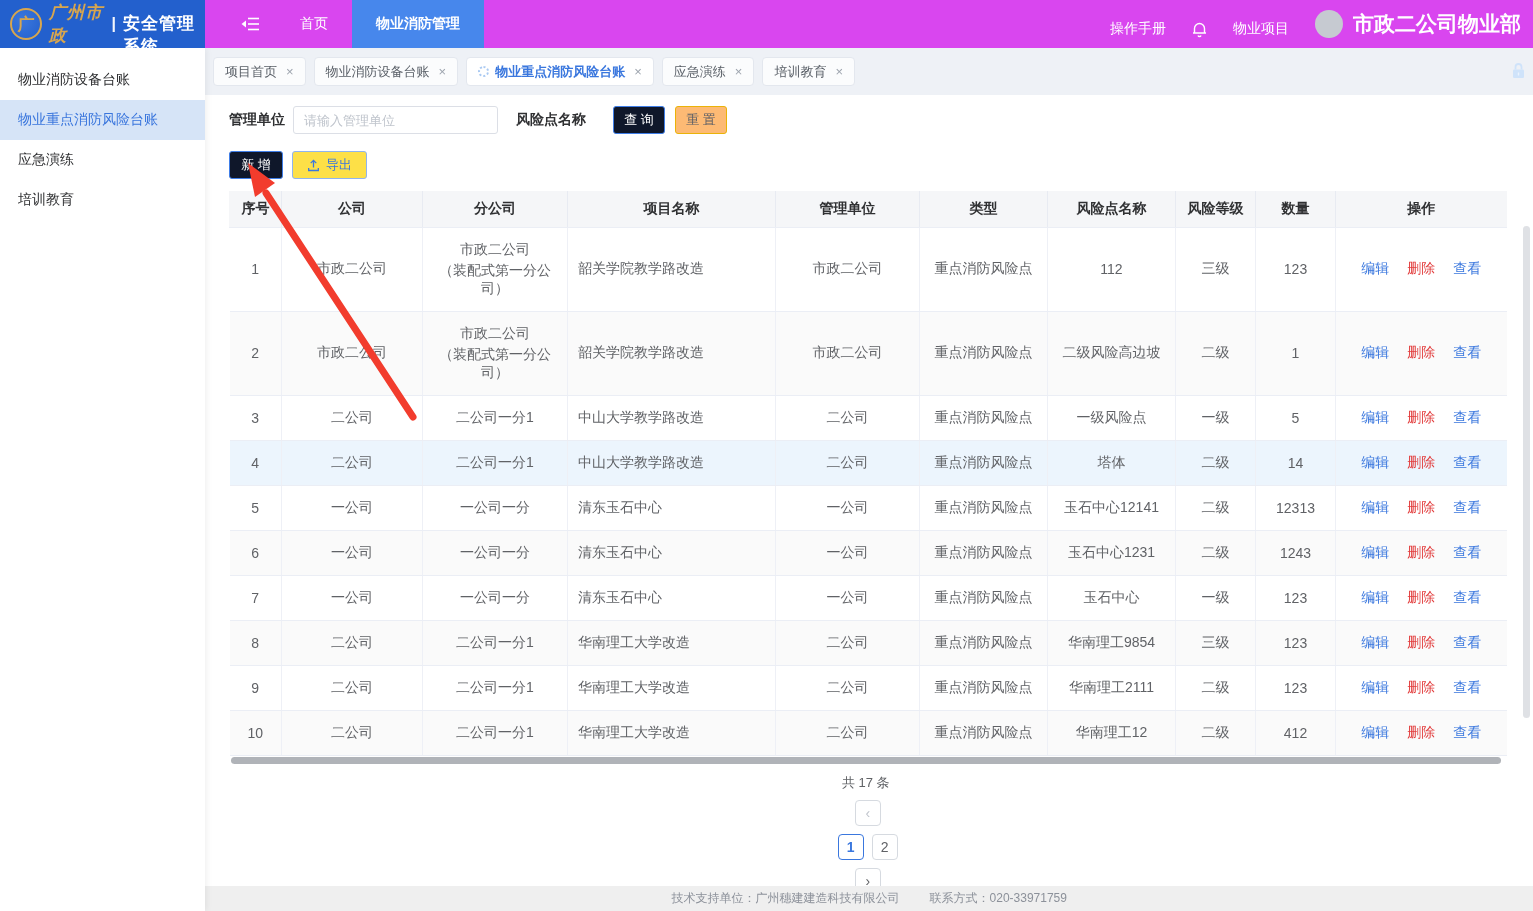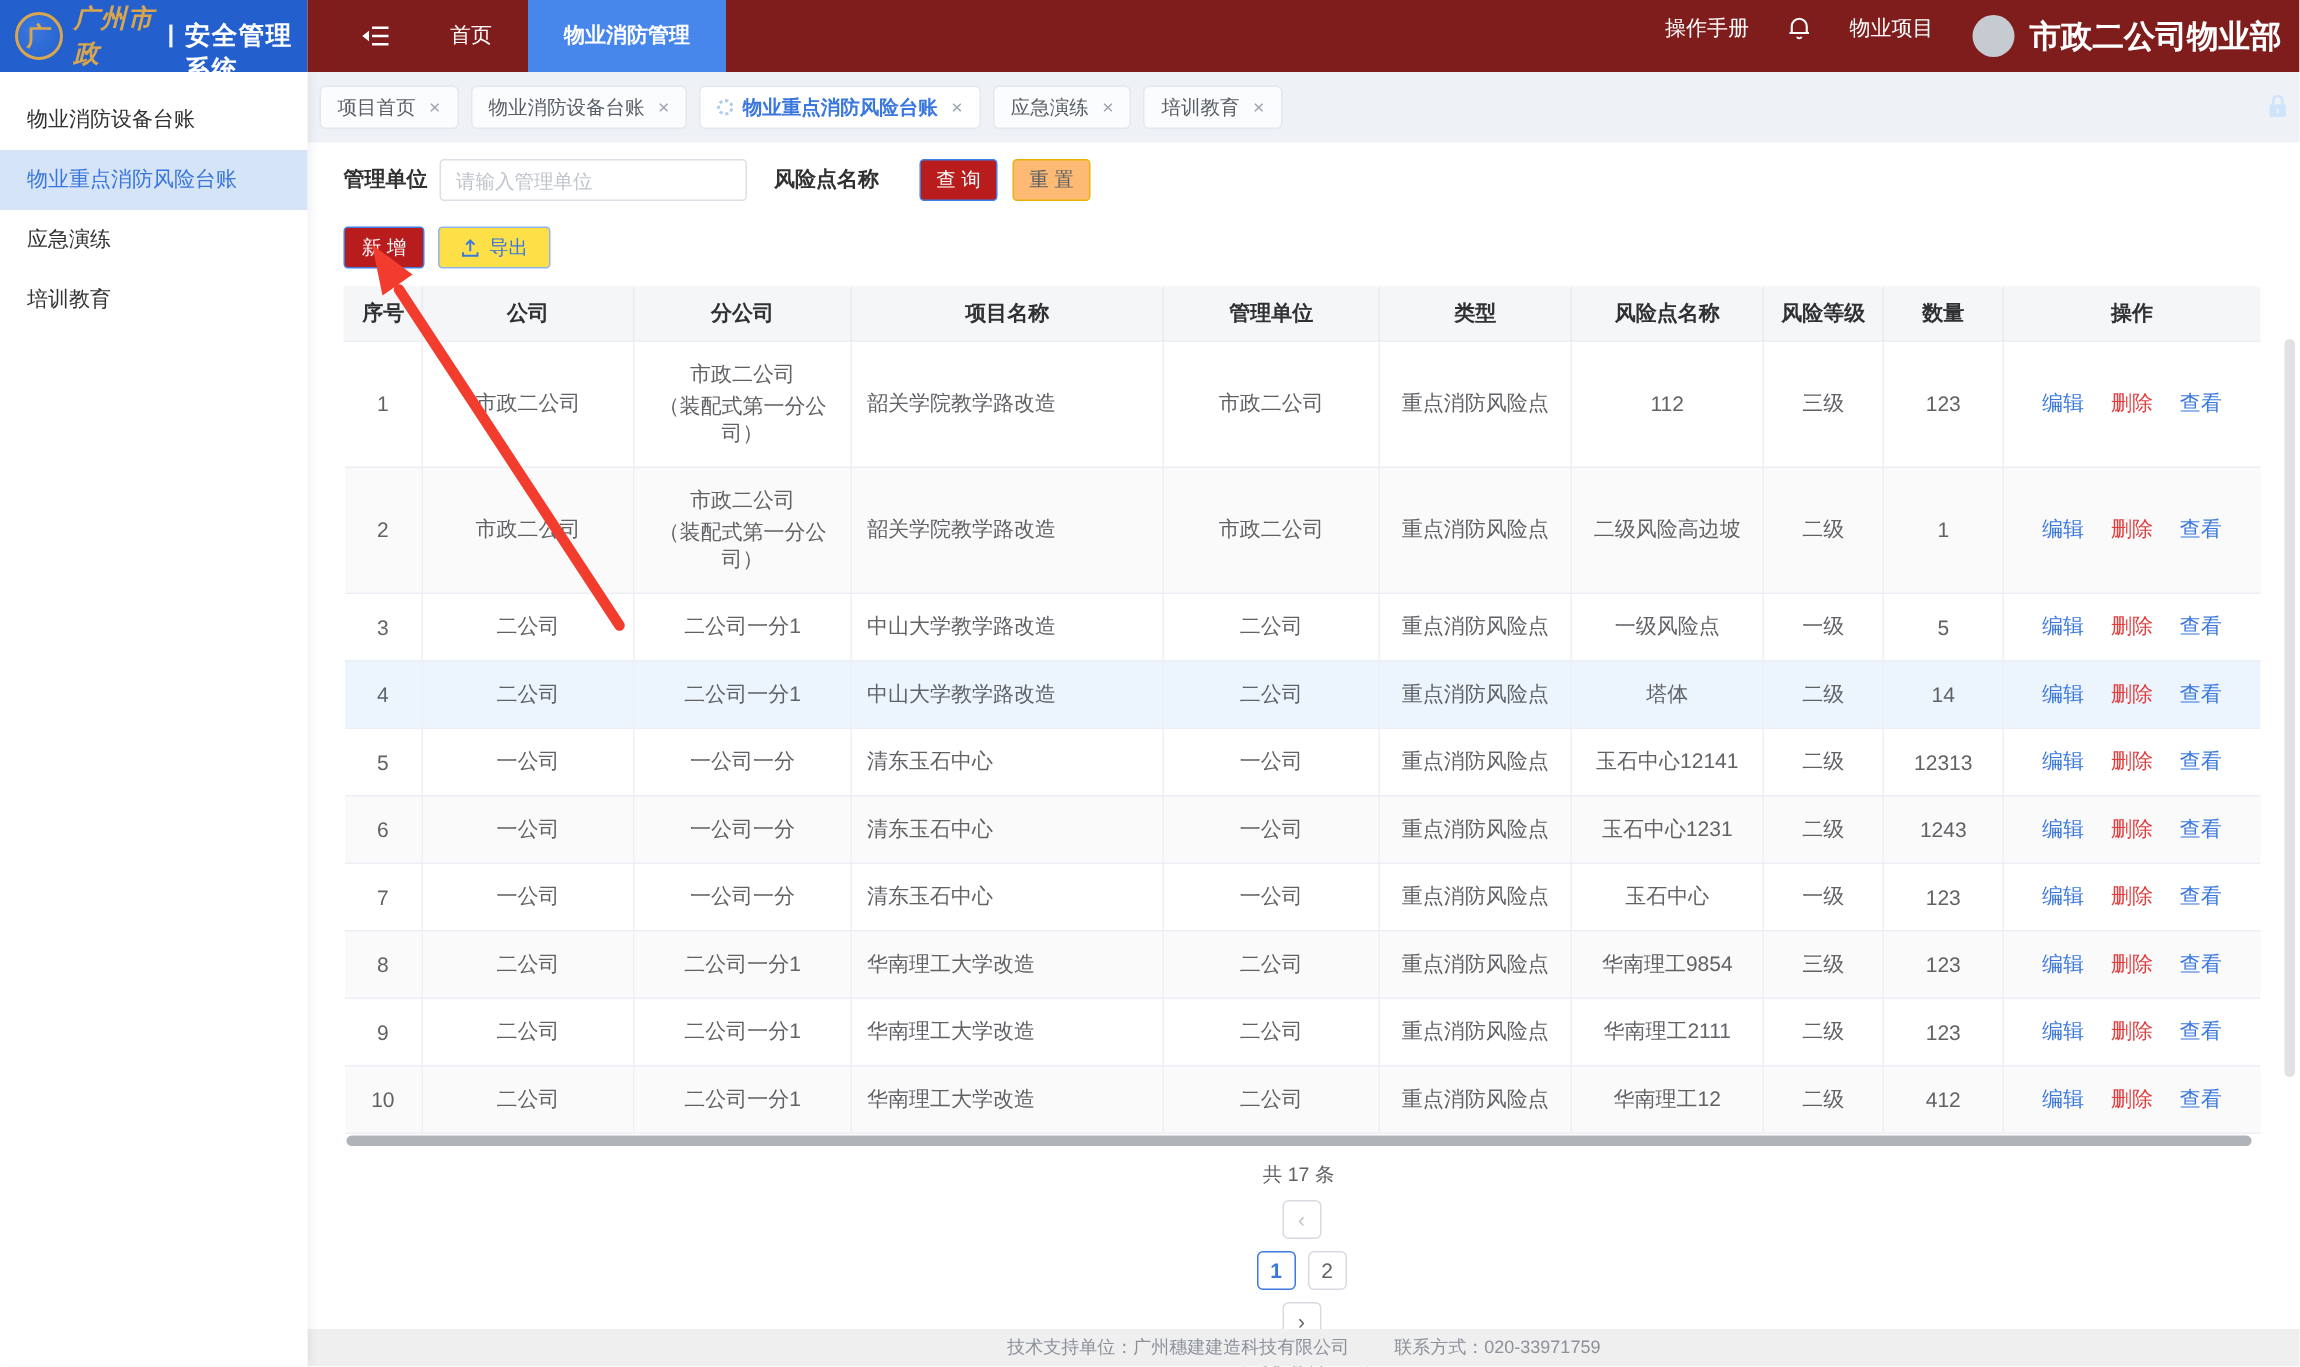--- a/index.html
+++ b/index.html
@@ -12,26 +12,26 @@
 
   
   .topbar { position:absolute; top:0; left:0; right:0; height:48px; display:flex; z-index:20; }
   .topbar-logo { width:205px; background:#2360cd; color:#fff; display:flex; align-items:center; padding-left:10px; flex:none; }
   .logo-badge { width:32px; height:32px; border-radius:50%; border:2px solid #d8a64e; color:#d8a64e;
     display:flex; align-items:center; justify-content:center; font-family:"Liberation Serif",serif;
     font-weight:bold; font-size:17px; flex:none; background:radial-gradient(circle at 35% 35%, #3b77dd, #2360cd); }
   .logo-cn { font-family:"Liberation Serif",serif; font-style:italic; font-weight:bold; color:#d8a64e; font-size:17px; margin-left:7px; letter-spacing:1px; }
   .logo-divider { color:#fff; margin:0 7px 0 8px; font-weight:bold; opacity:.95; }
   .logo-sys { color:#fff; font-size:17px; font-weight:bold; letter-spacing:1px;margin-top:21px; }
-  .topbar-main { flex:1; background:#7f1d1d; display:flex; align-items:center; color:#fff; }
+  .topbar-main { flex:1; background:#d946ef; display:flex; align-items:center; color:#fff; }
   .collapse-btn { margin-left:36px; display:flex; align-items:center; cursor:pointer; }
   .topmenu { display:flex; align-items:stretch; height:48px; margin-left:16px; }
   .topmenu-item { display:flex; align-items:center; padding:0 24px; font-size:14px; cursor:pointer; }
   .topmenu-item.active { background:#4787ec; font-weight:bold; }
-  .topbar-right { margin-left:auto; display:flex; align-items:flex-start; gap:26px; padding-right:12px; font-size:14px; }
+  .topbar-right { margin-left:auto; display:flex; align-items:flex-end; gap:26px; padding-right:12px; font-size:14px; }
   .bell { display:flex; align-items:center; cursor:pointer; }
   .userbox { display:flex; align-items:center; gap:10px; cursor:pointer; }
   .avatar { width:28px; height:28px; border-radius:50%; background:#c6cad1; flex:none; }
   .username { font-size:21px; font-weight:bold; }
 
   
   .layout { position:absolute; top:48px; left:0; right:0; bottom:0; display:flex; }
   .sidebar { width:205px; flex:none; background:#fff; box-shadow:2px 0 6px rgba(0,0,0,.06); z-index:5; }
   .side-menu { list-style:none; margin:12px 0 0 0; padding:0; }
   .side-item { height:40px; display:flex; align-items:center; padding-left:18px; font-size:14px; color:#303133; cursor:pointer; }
@@ -49,21 +49,21 @@
 
   
   .content { flex:1; padding:0 27px 0 24px; position:relative; }
   .filter-row { margin-top:11px; display:flex; align-items:center; }
   .f-label { font-size:14px; font-weight:bold; color:#303133; }
   .f-input { width:205px; height:28px; border:1px solid #dcdfe6; border-radius:3px; margin-left:8px;
     font-size:13px; padding:0 10px; color:#303133; font-family:"Liberation Sans",sans-serif; outline:none; }
   .f-input::placeholder { color:#bfc4cc; }
   .f-label2 { margin-left:18px; }
   .btn { height:28px; border-radius:3px; font-size:13px; padding:0 15px; cursor:pointer; font-family:"Liberation Sans",sans-serif; }
-  .btn-primary { background:#b91c1c; color:#fff; border:1px solid #3f7ee8; }
+  .btn-primary { background:#0f172a; color:#fff; border:1px solid #3f7ee8; }
   .btn-plain { background:#fdba74; color:#5a5e66; border:1px solid #eab308; }
   .btn-search { margin-left:27px; width:52px; padding:0; }
   .btn-reset { margin-left:10px; width:52px; padding:0; }
   .toolbar-row { margin-top:17px; display:flex; align-items:center; }
   .btn-add { width:54px; padding:0; }
   .btn-export { margin-left:9px; background:#fde047; color:#3a77de; border:1px solid #8fb4ef; display:inline-flex; align-items:center; gap:6px; padding:0 14px; }
 
   
   table.grid { margin-top:12px; border-collapse:collapse; table-layout:fixed; width:1277px; font-size:14px; }
   .grid th { background:#f5f6f8; color:#303133; font-weight:bold; height:36px; border:1px solid #ebeef5; border-left:none; border-top:none; }

